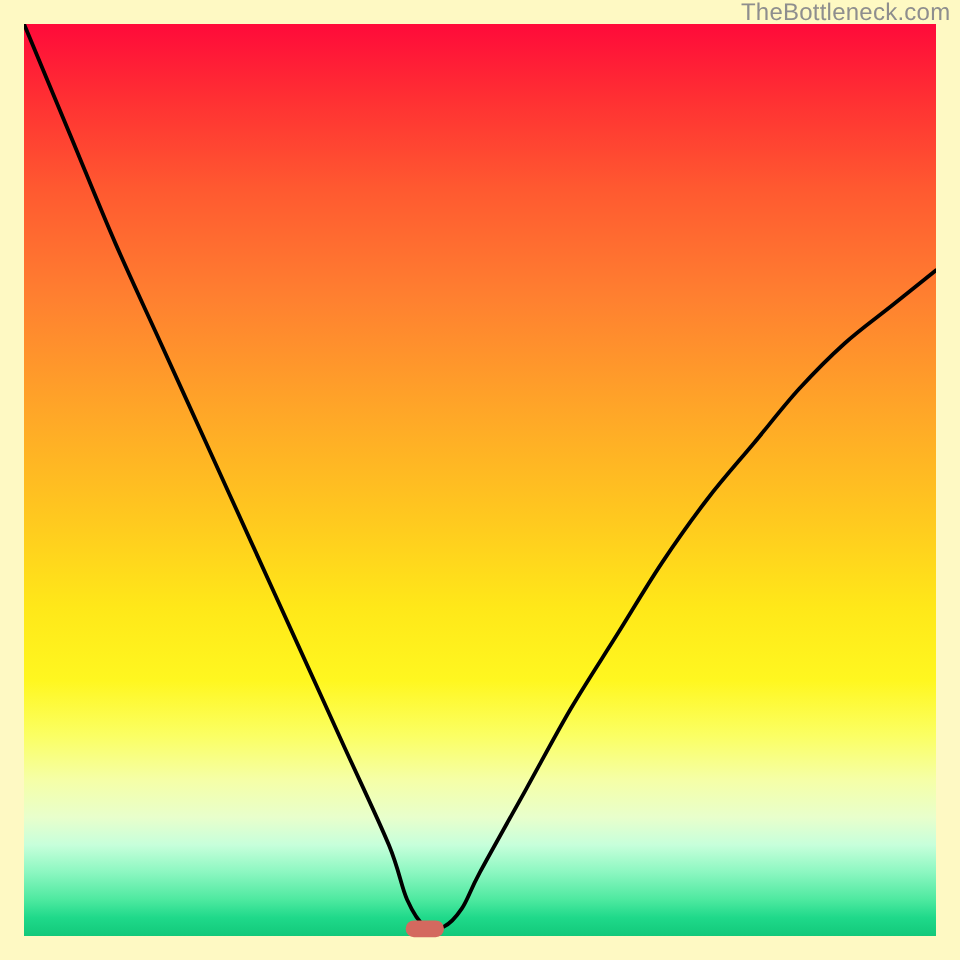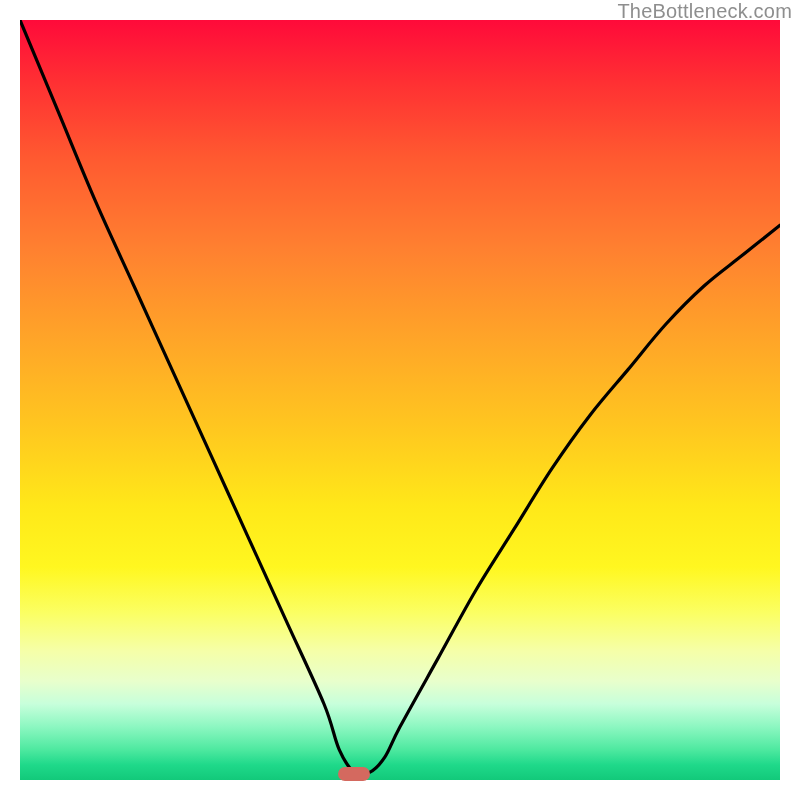--- a/index.html
+++ b/index.html
@@ -8,21 +8,21 @@
     width: 800px;
     height: 800px;
     background: #000;
     overflow: hidden;
     font-family: Arial, Helvetica, sans-serif;
   }
   .frame {
     position: relative;
     width: 800px;
     height: 800px;
-    background: #ffffff;
+    background: #fef9c3;
   }
   .plot {
     position: absolute;
     left: 20px;
     top: 20px;
     width: 760px;
     height: 760px;
     background: linear-gradient(to bottom,
       #ff0a3a 0%,
       #ff2f33 8%,

